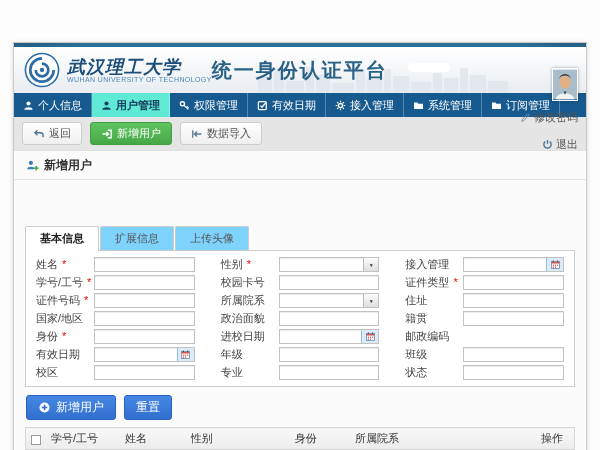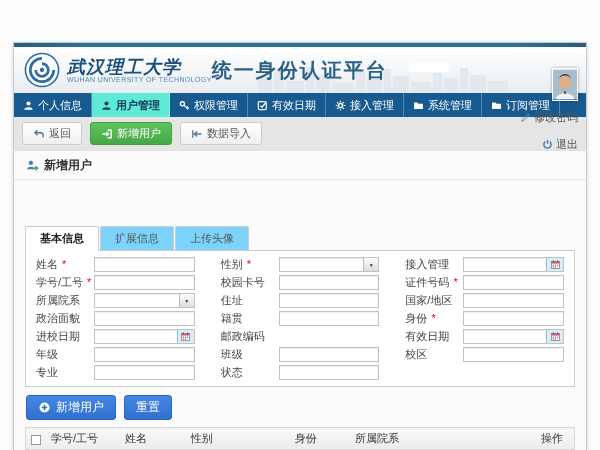--- a/index.html
+++ b/index.html
@@ -299,20 +299,26 @@
               </span>
             </div>
             <div class="fcell">
               <span class="flabel">学号/工号<em class="req"> *</em></span>
               <span class="finput">
                 <span class="fval"></span>
               </span>
             </div>
             <div class="fcell">
               <span class="flabel">校园卡号</span>
+              <span class="finput">
+                <span class="fval"></span>
+              </span>
+            </div>
+            <div class="fcell">
+              <span class="flabel">证件类型<em class="req"> *</em></span>
               <span class="finput">
                 <span class="fval"></span>
               </span>
             </div>
             <div class="fcell">
               <span class="flabel">证件号码<em class="req"> *</em></span>
               <span class="finput">
                 <span class="fval"></span>
               </span>
             </div>

